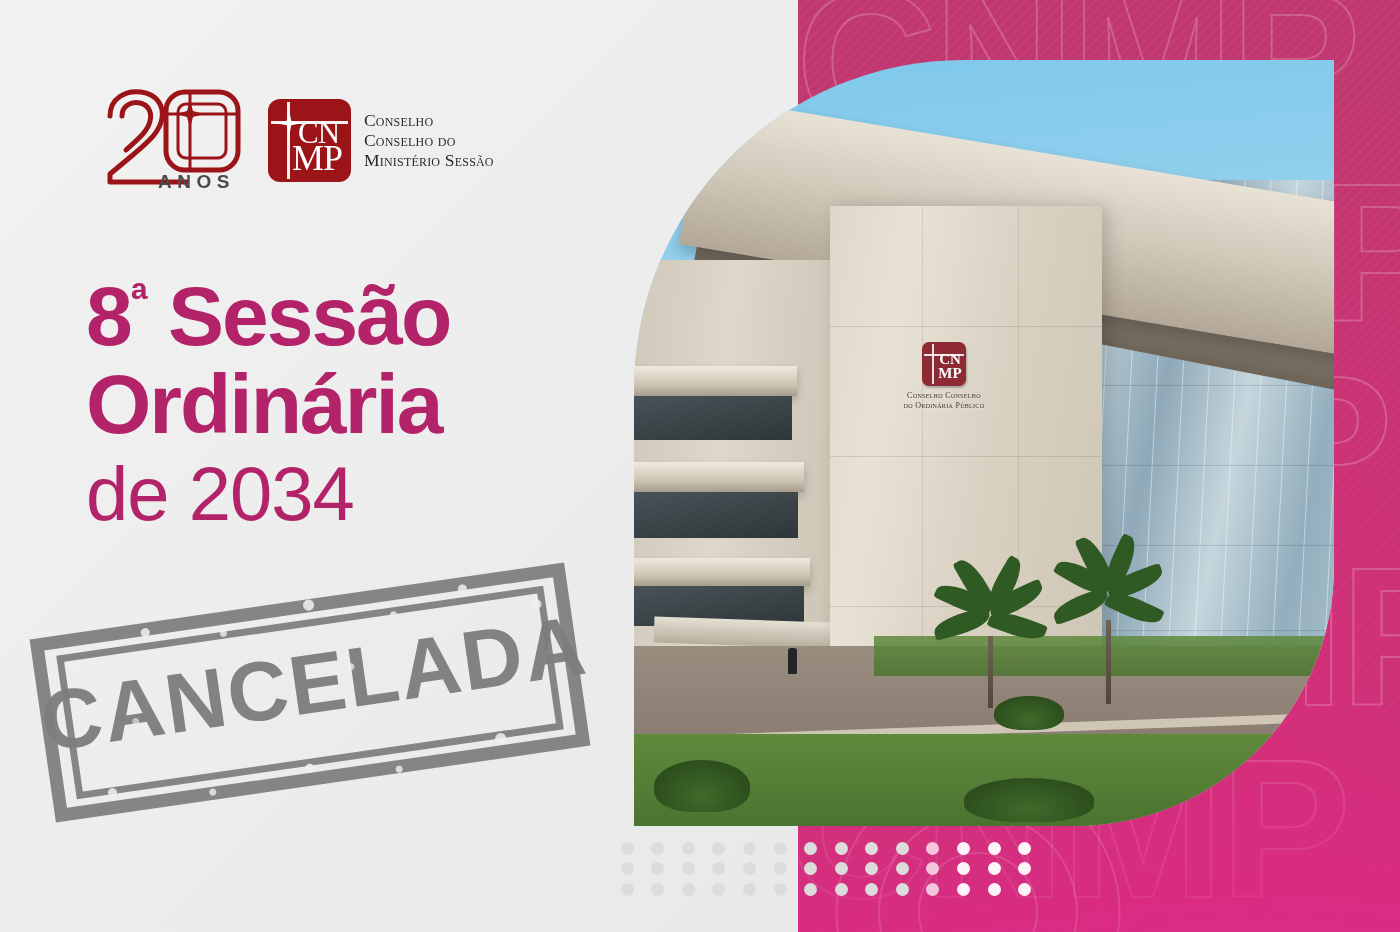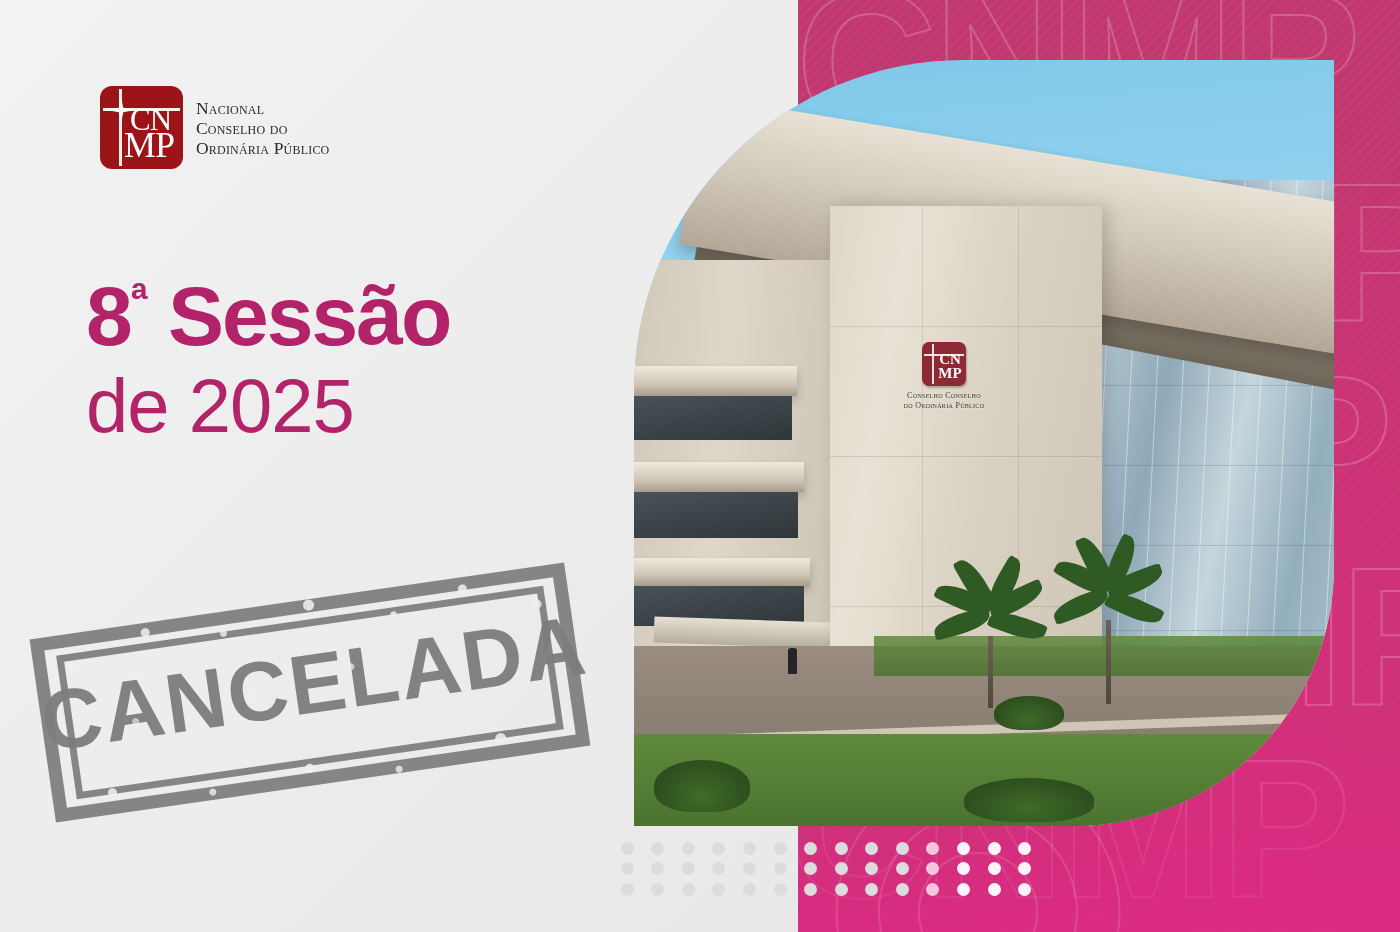--- a/index.html
+++ b/index.html
@@ -602,42 +602,57 @@
     <span class="grey"></span>
       <span class="grey"></span>
       <span class="soft"></span>
       <span></span>
       <span></span>
       <span></span>
   </div>
 
   <div class="logos">
 
+    <div class="anos">
+      <svg width="146" height="108" viewBox="0 0 146 108" fill="none" aria-hidden="true">
+
+        <path d="M10 30 C10 12, 26 4, 41 6 C57 8, 64 20, 62 32 C60 46, 48 56, 34 68 L10 88 L10 96 L86 96" stroke="#9b1418" stroke-width="5" fill="none" stroke-linecap="round" stroke-linejoin="round"></path>
+        <path d="M22 30 C22 20, 31 15, 40 17 C49 19, 52 27, 50 35 C48 45, 38 53, 26 64" stroke="#9b1418" stroke-width="5" fill="none" stroke-linecap="round"></path>
+
+        <rect x="66" y="6" width="72" height="78" rx="19" ry="19" stroke="#9b1418" stroke-width="5" fill="none"></rect>
+        <rect x="78" y="18" width="48" height="54" rx="8" ry="8" stroke="#9b1418" stroke-width="3" fill="none"></rect>
+        <line x1="90" y1="6" x2="90" y2="84" stroke="#9b1418" stroke-width="3"></line>
+        <line x1="66" y1="28" x2="138" y2="28" stroke="#9b1418" stroke-width="3"></line>
+        <path d="M90 14 L93 25 L104 28 L93 31 L90 42 L87 31 L76 28 L87 25 Z" fill="#9b1418"></path>
+      </svg>
+      <div class="anos-word">ANOS</div>
+    </div>
 
     <div class="cnmp-logo">
       <div class="cnmp-mark">
         <div class="vbar"></div>
         <div class="hbar"></div>
         <svg class="star" viewBox="0 0 28 28" aria-hidden="true">
           <path d="M14 0 L16.2 11.8 L28 14 L16.2 16.2 L14 28 L11.8 16.2 L0 14 L11.8 11.8 Z" fill="#ffffff"></path>
         </svg>
         <div class="cn">CN</div>
         <div class="mp">MP</div>
       </div>
       <div class="cnmp-words">
-        <div>Nacional</div>
+        <div>Conselho</div>
         <div>Conselho do</div>
-        <div>Ordinária Público</div>
+        <div>Ministério Sessão</div>
       </div>
     </div>
   </div>
 
   <div class="headline">
     <div class="l1"><span>8</span><sup>ª</sup><span> Sessão</span></div>
-    <div class="l3">de 2025</div>
+    <div class="l2">Ordinária</div>
+    <div class="l3">de 2034</div>
   </div>
 
   <div class="stamp">
     <div class="outer"></div>
     <div class="inner"></div>
     <div class="word">CANCELADA</div>
     <div class="grime"></div>
   </div>
 
 </div>

